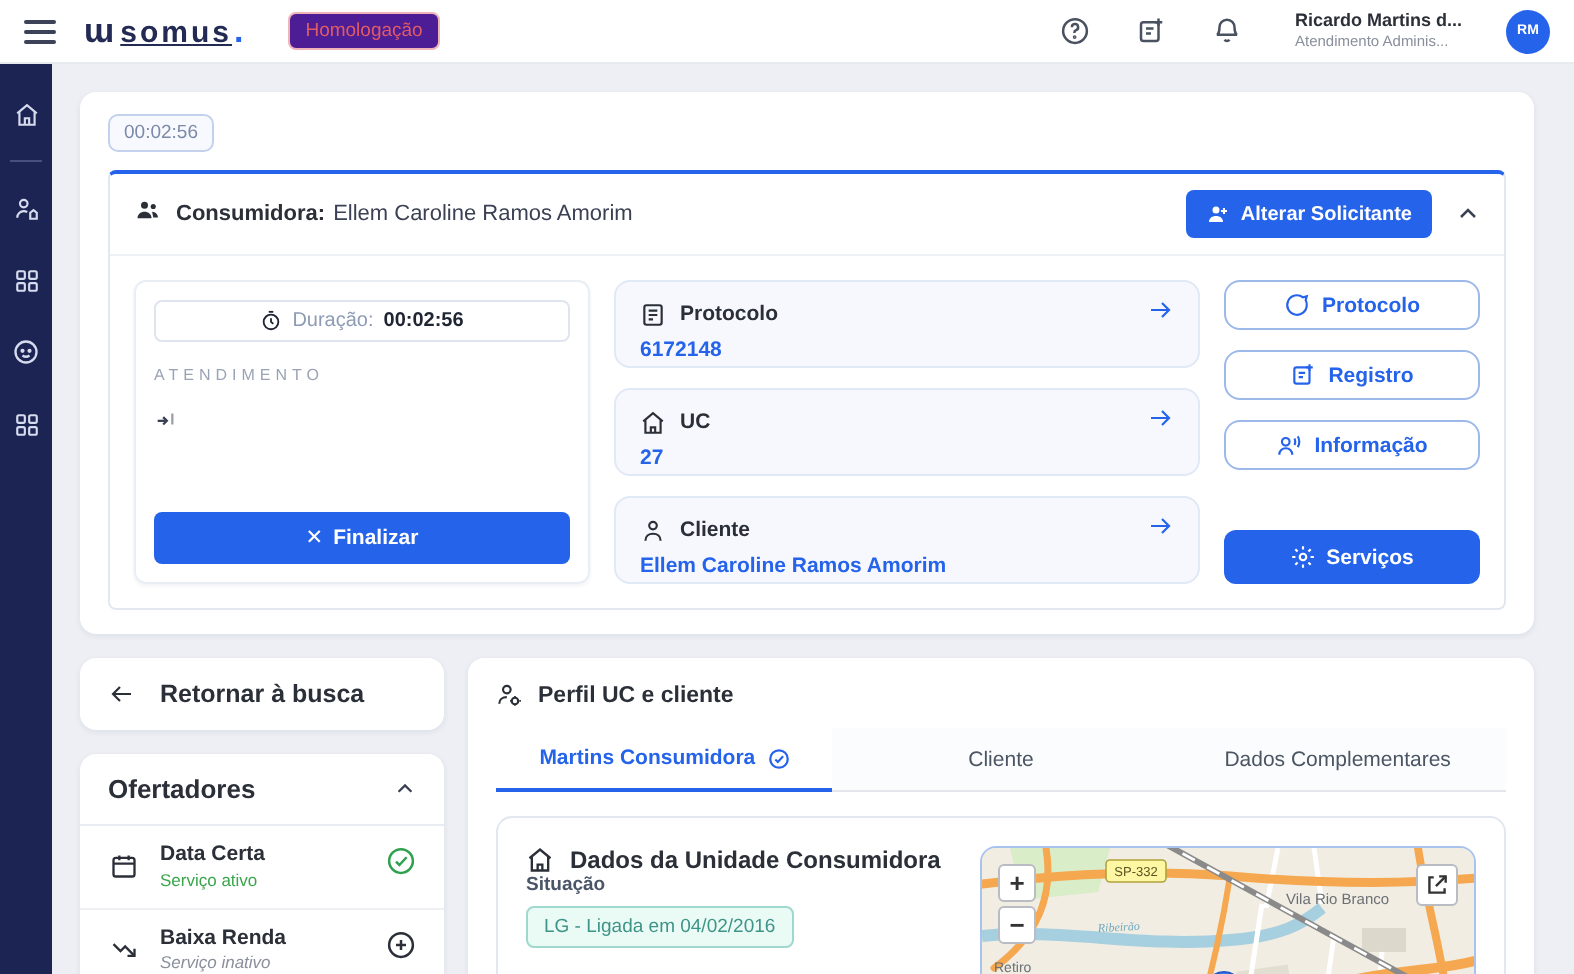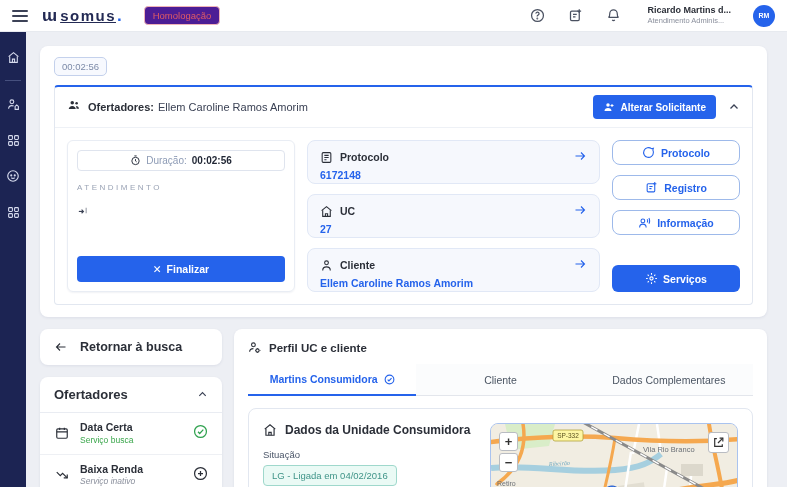--- a/index.html
+++ b/index.html
@@ -104,21 +104,21 @@
   .perfil-title { font-size:11.5px; font-weight:600; }
   .tabs { display:flex; margin-top:10px; }
   .tab { flex:1; text-align:center; font-size:10.5px; color:#4b5563; padding:9px 4px;
          border-bottom:1px solid #e3e6ec; background:#fbfcfd; cursor:pointer;
          display:flex; align-items:center; justify-content:center; gap:6px; }
   .tab.active { color:#2563eb; font-weight:600; border-bottom:2px solid #2563eb; background:#fff; }
   .uc-panel { border:1px solid #e2e7f0; border-radius:8px; margin-top:12px; padding:14px; display:flex; gap:14px; }
   .uc-left { flex:1; }
   .uc-title-row { display:flex; align-items:center; gap:8px; }
   .uc-title { font-size:12px; font-weight:bold; }
-  .fld-label { font-size:9.5px; font-weight:400; color:#4a5568; margin-top:12px; }
+  .fld-label { font-size:9.5px; font-weight:700; color:#4a5568; }
   .sit-chip { display:inline-block; margin-top:5px; font-size:9.5px; color:#3f9488; background:#eafaf5;
               border:1px solid #9fd8cc; border-radius:4px; padding:4px 8px; }
 
   
   .map-card { width:248px; flex:none; border:1px solid #a9c3ef; border-radius:8px; overflow:hidden;
               position:relative; height:170px; background:#f1ede2; }
   .map-zoom { position:absolute; top:8px; left:8px; display:flex; flex-direction:column; gap:2px; z-index:5; }
   .map-zoom button { width:19px; height:19px; background:#fff; border:1px solid #b9bcc2; border-radius:3px;
                      font-size:13px; font-weight:bold; color:#333; line-height:1; cursor:pointer;
                      font-family:inherit; }
@@ -222,21 +222,21 @@
       <div class="solic-box">
         <div class="solic-head">
           <span class="icn">
             <svg width="14" height="14" viewBox="0 0 24 24" fill="currentColor">
                 <circle cx="9" cy="8" r="3"></circle>
                 <path d="M3 19c0-3.3 2.7-5.5 6-5.5s6 2.2 6 5.5z"></path>
                 <circle cx="16.5" cy="9" r="2.2"></circle>
                 <path d="M15.5 13.6c2.8.2 5 2 5 4.9h-4"></path>
               </svg>
           </span>
-          <span class="solic-label">Ofertadores:</span>
+          <span class="solic-label">Consumidora:</span>
           <span class="solic-name">Ellem Caroline Ramos Amorim</span>
           <button class="btn-primary" style="margin-left:auto">
             <svg width="12" height="12" viewBox="0 0 24 24" fill="currentColor">
                 <circle cx="10" cy="8" r="3.5"></circle>
                 <path d="M3 20c0-3.9 3.1-6 7-6s7 2.1 7 6z"></path>
                 <path d="M18 6v6M15 9h6" stroke="currentColor" stroke-width="2"></path>
               </svg>
             <span>Alterar Solicitante</span>
           </button>
           <span class="chev-btn">
@@ -380,21 +380,21 @@
 
           <div class="ofer-item">
             <span class="ofer-ic">
               <svg width="14" height="14" viewBox="0 0 24 24" fill="none" stroke="currentColor" stroke-width="2">
                   <rect x="3" y="5" width="18" height="16" rx="2"></rect>
                   <path d="M3 10h18M8 3v4M16 3v4"></path>
                 </svg>
             </span>
             <span class="ofer-texts">
               <div class="ofer-name">Data Certa</div>
-              <div class="ofer-status st-active">Serviço busca</div>
+              <div class="ofer-status st-active">Serviço ativo</div>
             </span>
             <span>
               <svg width="15" height="15" viewBox="0 0 24 24" fill="none" stroke="#2fa14e" stroke-width="2">
                   <circle cx="12" cy="12" r="9.5"></circle>
                   <path d="M8 12.5l2.7 2.7L16.5 9"></path>
                 </svg>
             </span>
           </div>
 
           <div class="ofer-item">

